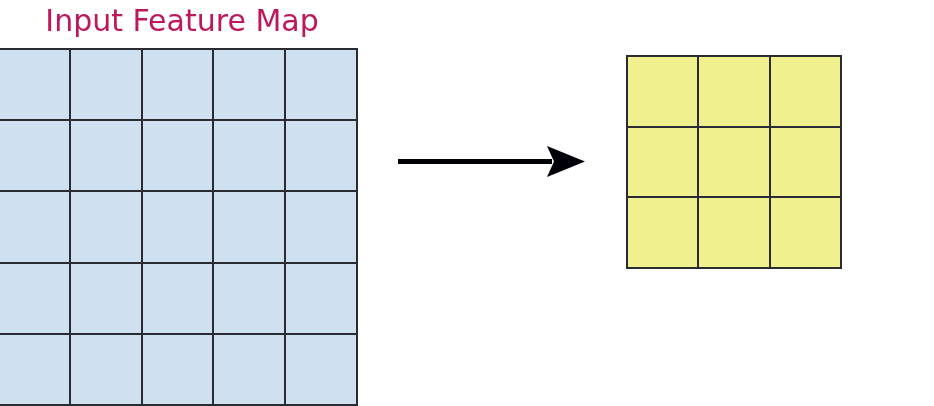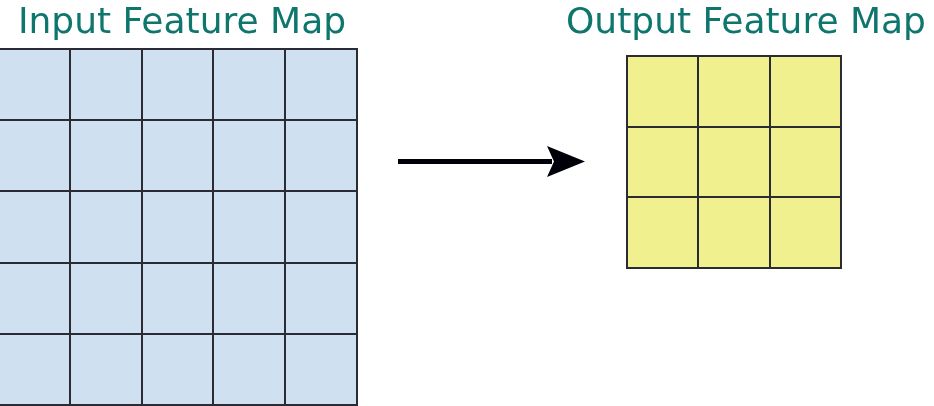--- a/index.html
+++ b/index.html
@@ -20,23 +20,23 @@
     position: absolute;
     left: 0;
     top: 0;
     width: 934px;
     height: 406px;
   }
 
   
   .title {
     position: absolute;
-    font-size: 36px;
+    font-size: 30px;
     line-height: 30px;
-    color: #0f766e;
+    color: #be185d;
     white-space: nowrap;
     font-weight: 400;
     letter-spacing: 0px;
     text-align: center;
   }
   #input-title {
     left: 0px;
     top: 6px;
     width: 364px;
   }
@@ -94,21 +94,20 @@
     height: 44px;
   }
 </style>
 </head>
 <body style="background: rgb(255, 255, 255);">
 
 <div class="stage">
 
   <div class="title" id="input-title">Input Feature Map</div>
 
-  <div class="title" id="output-title">Output Feature Map</div>
 
   <div class="grid" id="input-grid" style="background: rgb(43, 43, 51); border-color: rgb(43, 43, 51);">
     <div class="cell" style="background: rgb(207, 224, 241);"></div>
     <div class="cell" style="background: rgb(207, 224, 241);"></div>
     <div class="cell" style="background: rgb(207, 224, 241);"></div>
     <div class="cell" style="background: rgb(207, 224, 241);"></div>
     <div class="cell" style="background: rgb(207, 224, 241);"></div>
 
     <div class="cell" style="background: rgb(207, 224, 241);"></div>
     <div class="cell" style="background: rgb(207, 224, 241);"></div>

